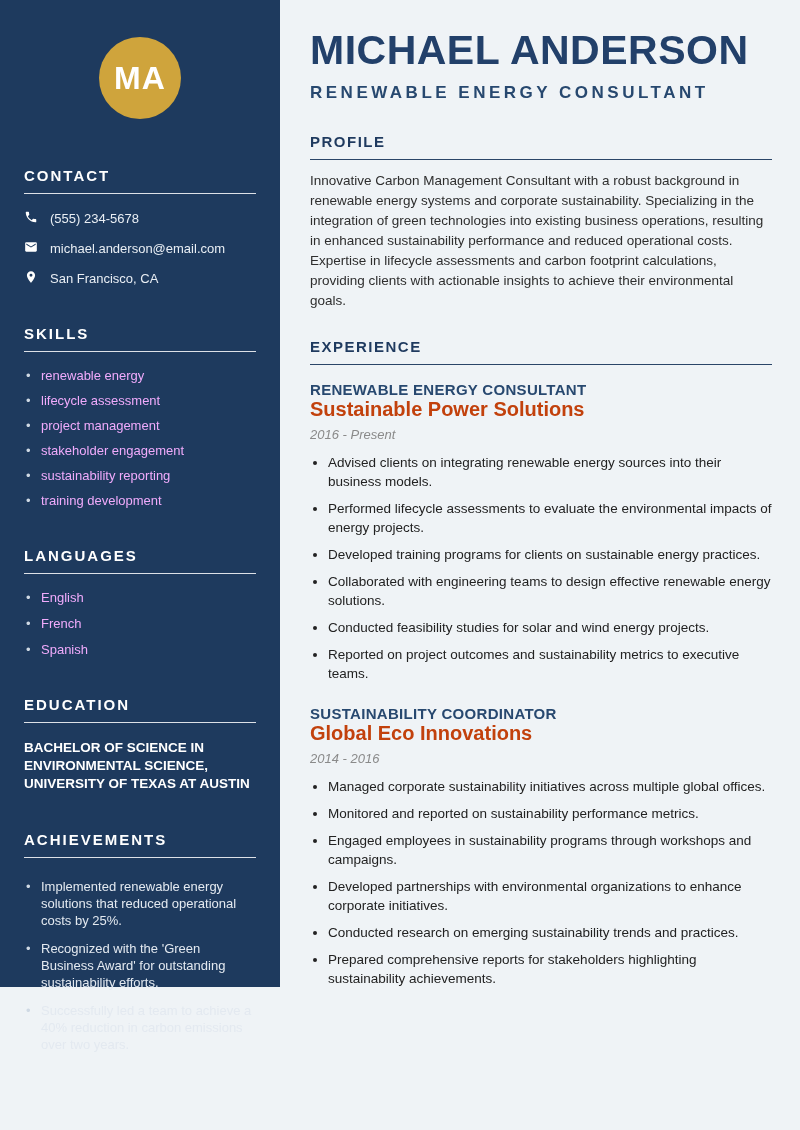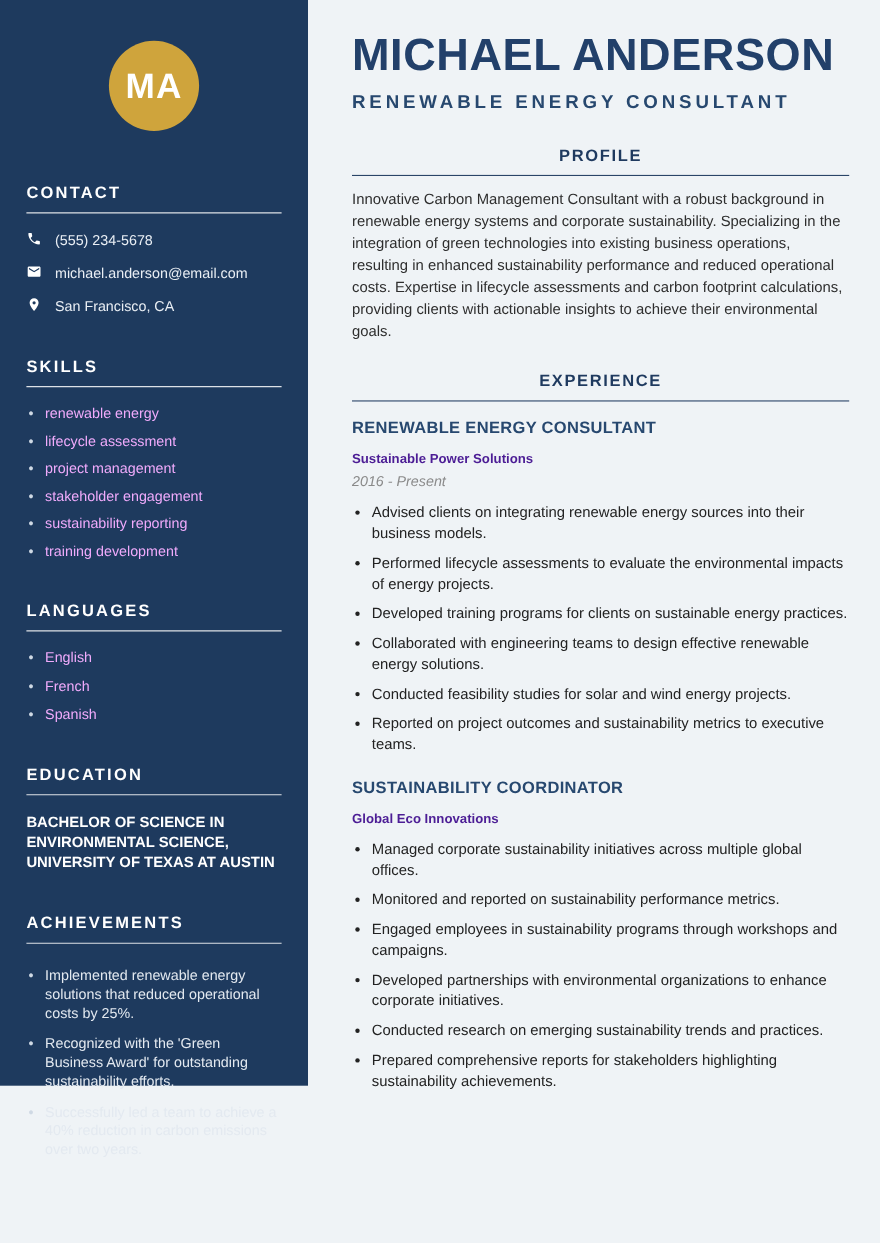--- a/index.html
+++ b/index.html
@@ -102,21 +102,21 @@
     position: absolute;
     left: 0;
     color: #CFD9E4;
   }
 
   
   .main {
     flex: 1;
     height: 1130px;
     background: #EFF3F6;
-    padding: 30px 28px 0 40px;
+    padding: 30px 28px 0 30px;
   }
   .name {
     margin: 0;
     font-size: 41px;
     font-weight: bold;
     letter-spacing: 0.5px;
     color: #22406A;
     line-height: 1;
   }
   .job-subtitle {
@@ -127,43 +127,42 @@
     color: #27486F;
   }
   .main-heading {
     margin: 30px 0 0 0;
     font-size: 15px;
     font-weight: bold;
     letter-spacing: 1.5px;
     color: #1F3A5F;
     border-bottom: 1.5px solid #2A4568;
     padding-bottom: 9px;
-    text-align: center;
   }
   .main-heading.experience { margin-top: 27px; }
   .profile-text {
     margin: 11px 0 0 0;
     font-size: 13.5px;
     line-height: 20px;
     color: #2E2E2E;
   }
   .job { margin-top: 16px; }
   .job + .job { margin-top: 22px; }
   .job-title {
     margin: 0;
     font-size: 15px;
     font-weight: bold;
     color: #27486F;
     letter-spacing: 0.3px;
   }
   .company {
-    margin-top: 12px;
-    font-size: 12px;
-    font-weight: bold;
-    color: #4c1d95;
+    margin-top: 0;
+    font-size: 20px;
+    font-weight: bold;
+    color: #c2410c;
   }
   .dates {
     margin-top: 6px;
     font-size: 13px;
     font-style: italic;
     color: #8A8A8A;
   }
   .job-bullets {
     margin: 11px 0 0 0;
     padding-left: 18px;
@@ -275,20 +274,21 @@
           <li>Developed training programs for clients on sustainable energy practices.</li>
           <li>Collaborated with engineering teams to design effective renewable energy solutions.</li>
           <li>Conducted feasibility studies for solar and wind energy projects.</li>
           <li>Reported on project outcomes and sustainability metrics to executive teams.</li>
         </ul>
     </div>
 
     <div class="job">
       <h3 class="job-title">SUSTAINABILITY COORDINATOR</h3>
       <div class="company">Global Eco Innovations</div>
+      <div class="dates">2014 - 2016</div>
       <ul class="job-bullets">
           <li>Managed corporate sustainability initiatives across multiple global offices.</li>
           <li>Monitored and reported on sustainability performance metrics.</li>
           <li>Engaged employees in sustainability programs through workshops and campaigns.</li>
           <li>Developed partnerships with environmental organizations to enhance corporate initiatives.</li>
           <li>Conducted research on emerging sustainability trends and practices.</li>
           <li>Prepared comprehensive reports for stakeholders highlighting sustainability achievements.</li>
         </ul>
     </div>
   </section>

